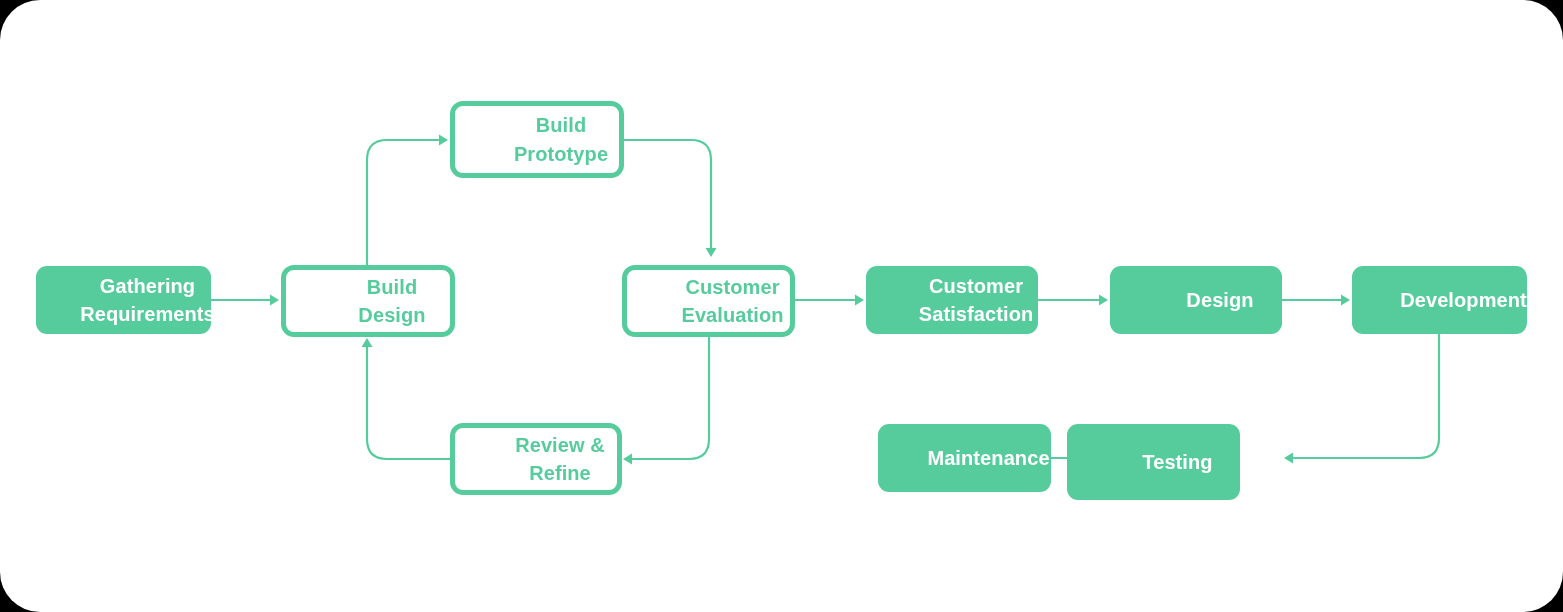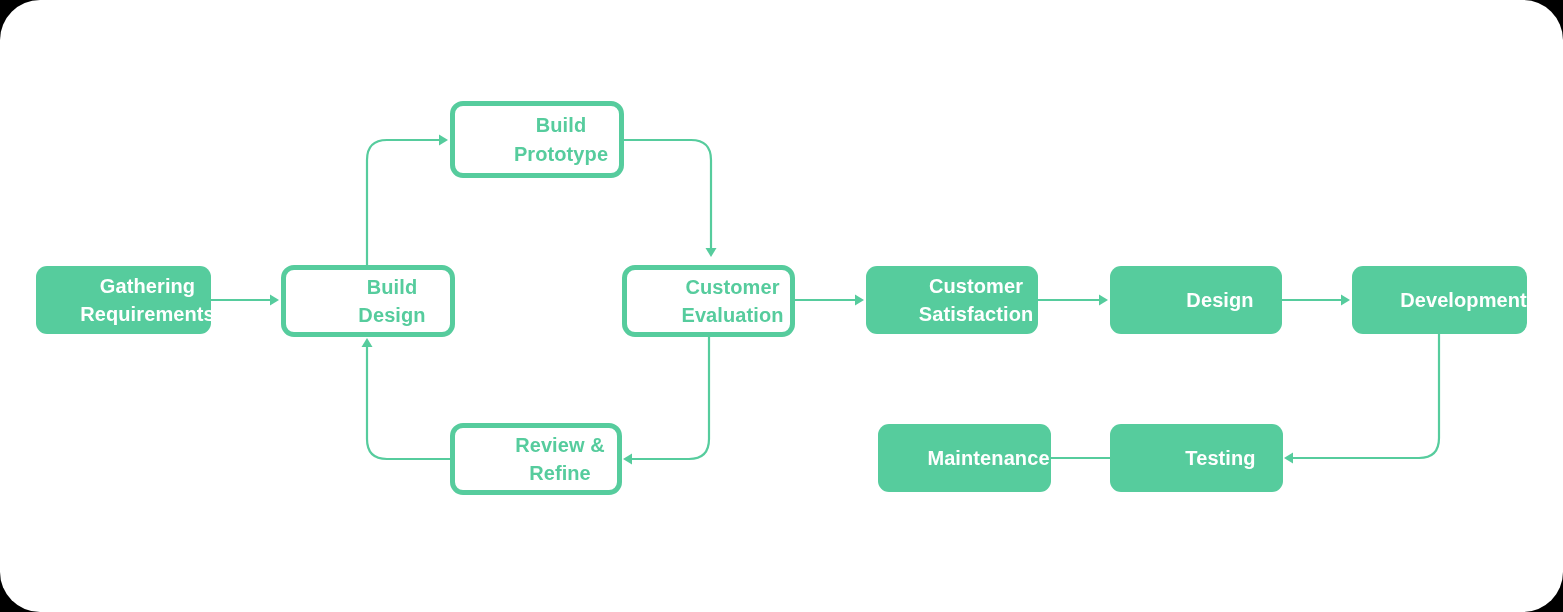--- a/index.html
+++ b/index.html
@@ -105,19 +105,19 @@
     <div class="node filled" style="left: 866px; top: 266px; width: 172px; height: 68px;">
       <span class="label">Customer
 Satisfaction</span>
     </div>
     <div class="node filled" style="left: 1110px; top: 266px; width: 172px; height: 68px;">
       <span class="label">Design</span>
     </div>
     <div class="node filled" style="left: 1352px; top: 266px; width: 175px; height: 68px;">
       <span class="label">Development</span>
     </div>
-    <div class="node filled" style="left: 1110px; top: 424px; width: 173px; height: 68px;">
+    <div class="node filled" style="left: 1067px; top: 424px; width: 173px; height: 76px;">
       <span class="label">Testing</span>
     </div>
     <div class="node filled" style="left: 866px; top: 424px; width: 173px; height: 68px; margin-left: 12px;">
       <span class="label">Maintenance</span>
     </div>
   </div>
 
 </body></html>

